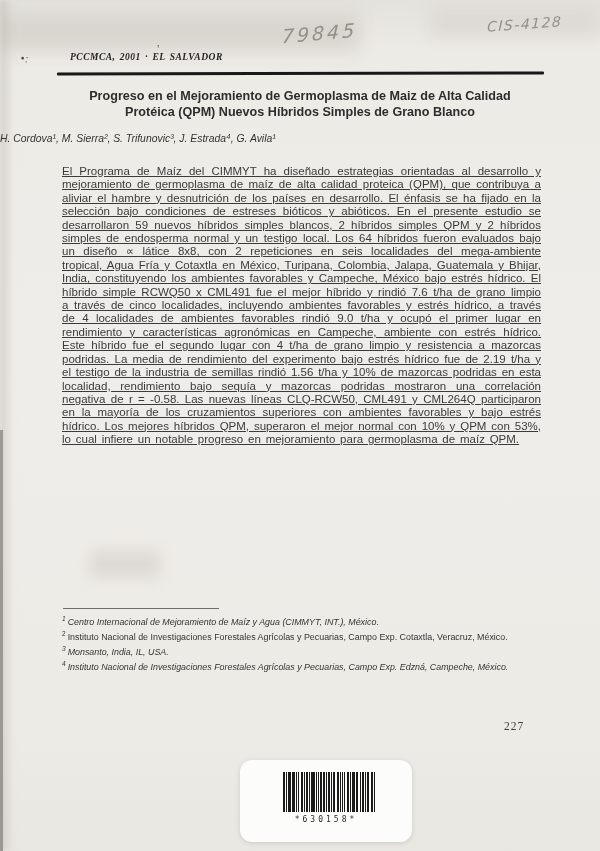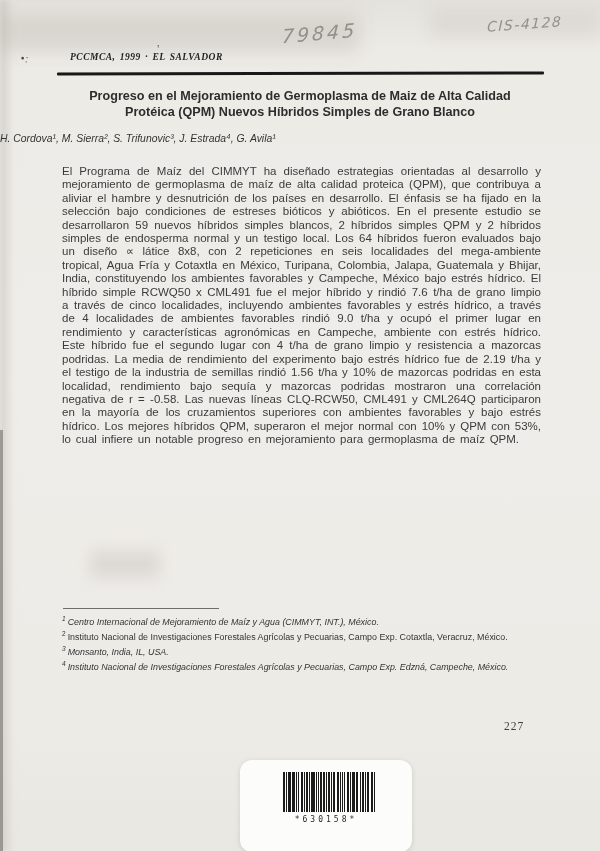--- a/index.html
+++ b/index.html
@@ -37,33 +37,33 @@
     font-size:9.5px;letter-spacing:.5px;word-spacing:1.5px;color:#242424;}
   .head-rule{position:absolute;left:57px;top:72px;width:487px;height:3px;
     background:#181818;border-radius:1px;transform:rotate(-.12deg);}
 
   .title{position:absolute;left:65px;top:88px;width:470px;margin:0;
     font-size:12.6px;line-height:16px;font-weight:bold;text-align:center;color:#2d2d2d;}
   .authors{position:absolute;left:0;top:133px;width:600px;
     font-style:italic;font-size:10.4px;color:#333;}
 
   .abstract{position:absolute;left:62px;top:165px;width:479px;margin:0;
-    font-size:11.5px;line-height:13.4px;text-align:justify;word-spacing:1.6px;color:#3b3b3b;}
+    font-size:11.5px;line-height:13.4px;text-align:justify;word-spacing:1.6px;color:#3b3b3b;text-decoration:underline;}
 
   .fn-rule{position:absolute;left:63px;top:608px;width:156px;height:1px;background:#6f6d69;}
   .footnotes{position:absolute;left:62px;top:613px;width:488px;
     font-size:8.9px;line-height:11px;color:#343434;}
   .fn{margin:0;}
   .fn sup{font-size:6.5px;margin-right:2px;}
   .fn-italic{font-style:italic;}
 
   .page-num{position:absolute;left:504px;top:720px;
     font-family:"Liberation Serif", serif;font-size:11.5px;letter-spacing:1px;color:#3f3f3f;}
 
-  .barcode-sticker{position:absolute;left:240px;top:760px;width:172px;height:92px;
+  .barcode-sticker{position:absolute;left:240px;top:760px;width:172px;height:82px;
     background:#fcfcfa;border-radius:12px;box-shadow:0 1px 4px rgba(120,117,110,.25);}
   .bars{position:absolute;left:43px;top:12px;width:92px;height:40px;
     display:flex;align-items:stretch;gap:1.2px;}
   .bar{height:100%;background:#1b1b1b;}
   .bc-label{position:absolute;left:0;top:55px;width:100%;text-align:center;
     font-family:"DejaVu Sans Mono", monospace;font-size:8px;letter-spacing:3px;color:#2a2a2a;}
 </style>
 </head>
 <body>
 
@@ -73,21 +73,21 @@
   <div class="smudge-topright"></div>
   <div class="left-shade"></div>
   <div class="left-edge-line"></div>
   <div class="smudge-mid"></div>
 
   <div class="hand hand-num">79845</div>
   <div class="hand hand-code">CIS-4128</div>
   <div class="stray">•:</div>
   <div class="stray2">ʼ</div>
 
-  <div class="running-head">PCCMCA, 1999 · EL SALVADOR</div>
+  <div class="running-head">PCCMCA, 2001 · EL SALVADOR</div>
   <div class="head-rule"></div>
 
   <h1 class="title">Progreso en el Mejoramiento de Germoplasma de Maiz de Alta Calidad Protéica (QPM) Nuevos Híbridos Simples de Grano Blanco</h1>
   <div class="authors">H. Cordova¹, M. Sierra², S. Trifunovic³, J. Estrada⁴, G. Avila¹</div>
 
   <p class="abstract">El Programa de Maíz del CIMMYT ha diseñado estrategias orientadas al desarrollo y mejoramiento de germoplasma de maíz de alta calidad proteica (QPM), que contribuya a aliviar el hambre y desnutrición de los países en desarrollo.  El énfasis se ha fijado en la selección bajo condiciones de estreses bióticos y abióticos.  En el presente estudio se desarrollaron 59 nuevos híbridos simples blancos, 2 híbridos simples QPM y 2 híbridos simples de endosperma normal y un testigo local.  Los 64 híbridos fueron evaluados bajo un diseño ∝ látice 8x8, con 2 repeticiones en seis localidades del mega-ambiente tropical, Agua Fría y Cotaxtla en México, Turipana, Colombia, Jalapa, Guatemala y Bhijar, India, constituyendo los ambientes favorables y Campeche, México bajo estrés hídrico.  El híbrido simple RCWQ50 x CML491 fue el mejor híbrido y rindió 7.6 t/ha de grano limpio a través de cinco localidades, incluyendo ambientes favorables y estrés hídrico, a través de 4 localidades de ambientes favorables rindió 9.0 t/ha y ocupó el primer lugar en rendimiento y características agronómicas en Campeche, ambiente con estrés hídrico.  Este híbrido fue el segundo lugar con 4 t/ha de grano limpio y resistencia a mazorcas podridas.  La media de rendimiento del experimento bajo estrés hídrico fue de 2.19 t/ha y el testigo de la industria de semillas rindió 1.56 t/ha y 10% de mazorcas podridas en esta localidad, rendimiento bajo sequía y mazorcas podridas mostraron una correlación negativa de r = -0.58.  Las nuevas líneas CLQ-RCW50, CML491 y CML264Q participaron en la mayoría de los cruzamientos superiores con ambientes favorables y bajo estrés hídrico.  Los mejores híbridos QPM, superaron el mejor normal con 10% y QPM con 53%, lo cual infiere un notable progreso en mejoramiento para germoplasma de maíz QPM.</p>
 
   <div class="fn-rule"></div>
   <div class="footnotes">
     <p class="fn fn-italic"><sup>1</sup><span>Centro Internacional de Mejoramiento de Maíz y Agua (CIMMYT, INT.), México.</span></p>

